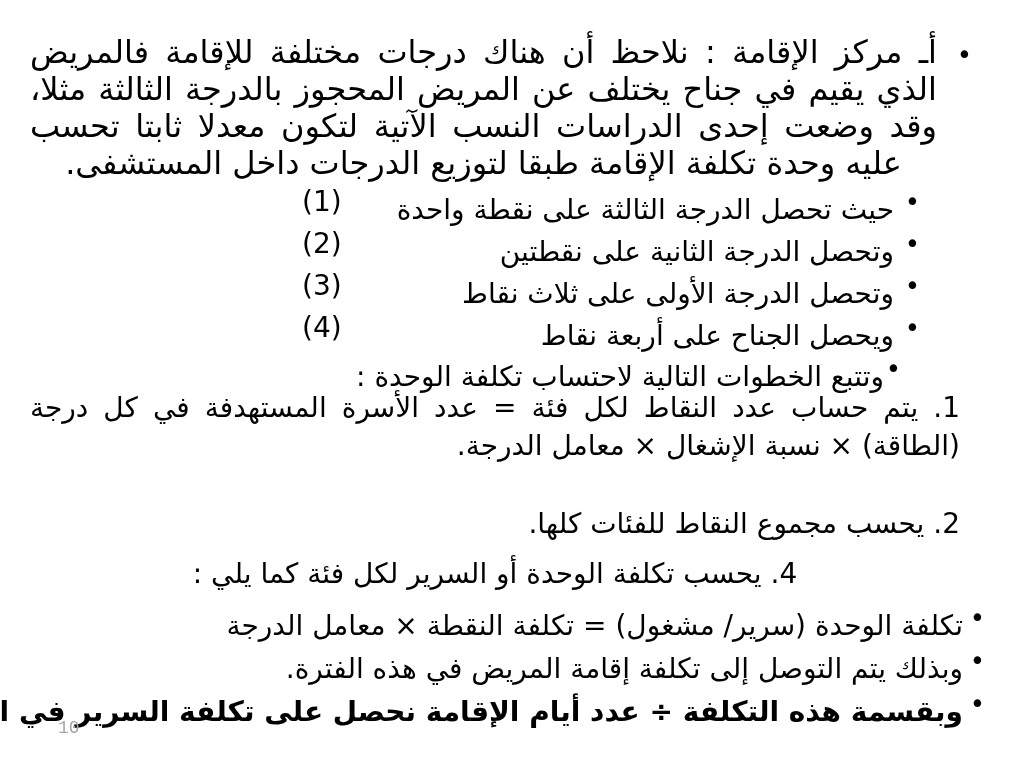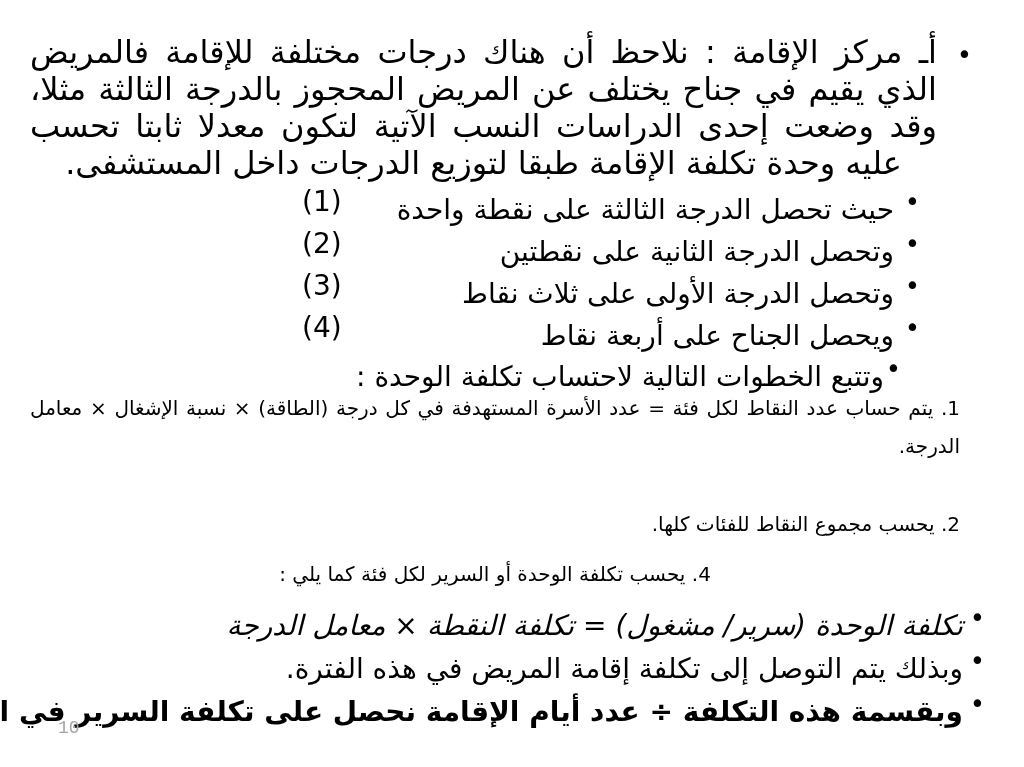--- a/index.html
+++ b/index.html
@@ -57,21 +57,21 @@
     top: 0;
     left: 302px;
     direction: ltr;
     font-size: 28px;
     line-height: 38px;
   }
   .step {
     position: absolute;
     right: 64px;
     left: 30px;
-    font-size: 20px;
+    font-size: 28px;
     line-height: 38px;
     direction: rtl;
     text-align: right;
   }
   .step.wrap {
     text-align: justify;
     text-align-last: right;
   }
   .pagenum {
     position: absolute;
@@ -117,21 +117,21 @@
     <span class="b" style="right:123px; top:0;">•</span>
     <span class="ptxt" style="right:140px;">وتتبع الخطوات التالية لاحتساب تكلفة الوحدة :</span>
   </div>
 
   <div class="step wrap" style="top:389px;"><span>1.</span> <span>يتم حساب عدد النقاط لكل فئة = عدد الأسرة المستهدفة في كل درجة (الطاقة) × نسبة الإشغال × معامل الدرجة.</span></div>
   <div class="step" style="top:469px;margin-top:36px;"><span>2.</span> <span>يحسب مجموع النقاط للفئات كلها.</span></div>
   <div class="step" style="top:555px;text-align:center;"><span>4.</span> <span>يحسب تكلفة الوحدة أو السرير لكل فئة كما يلي :</span></div>
 
   <div class="prow" style="top:599px;">
     <span class="b" style="right:39px; top:0;">•</span>
-    <span class="ptxt" style="right:61px;font-style:italic;">تكلفة الوحدة (سرير/ مشغول) = تكلفة النقطة × معامل الدرجة</span>
+    <span class="ptxt" style="right:61px;">تكلفة الوحدة (سرير/ مشغول) = تكلفة النقطة × معامل الدرجة</span>
   </div>
   <div class="prow" style="top:642px;">
     <span class="b" style="right:39px; top:0;">•</span>
     <span class="ptxt" style="right:61px;">وبذلك يتم التوصل إلى تكلفة إقامة المريض في هذه الفترة.</span>
   </div>
   <div class="prow" style="top:685px;">
     <span class="b" style="right:39px; top:0;">•</span>
     <span class="ptxt" style="right:61px;font-weight:bold;">وبقسمة هذه التكلفة ÷ عدد أيام الإقامة نحصل على تكلفة السرير في الليلة.</span>
   </div>
 

